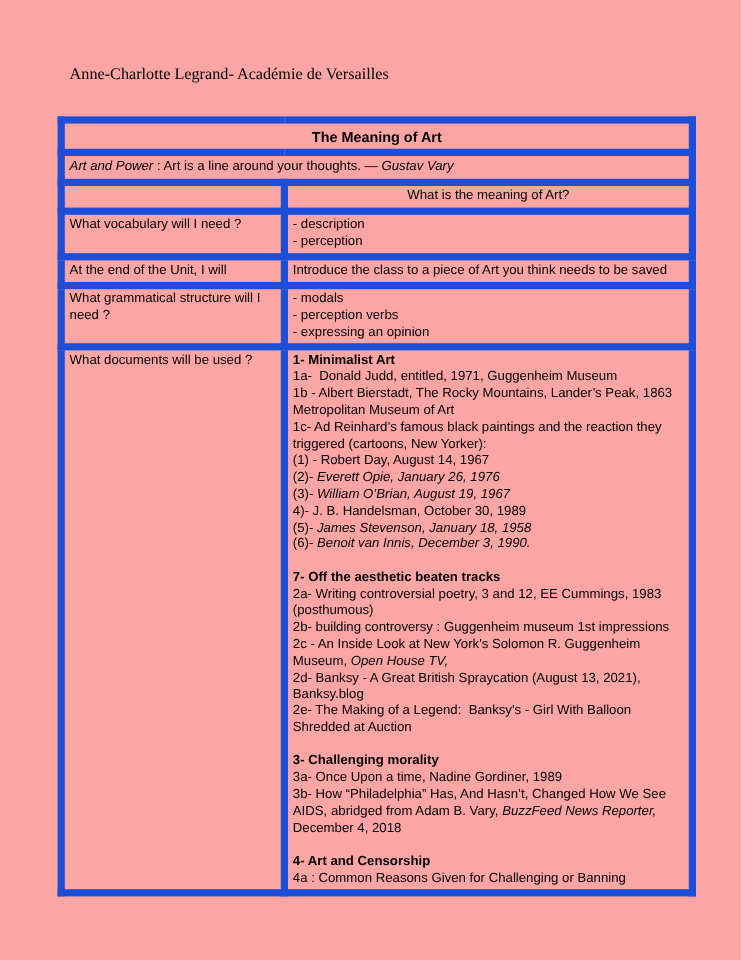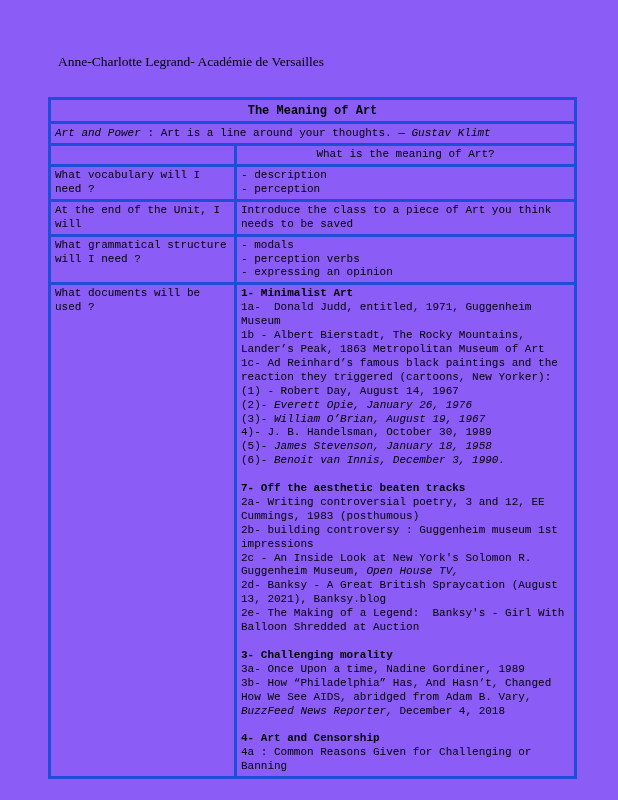--- a/index.html
+++ b/index.html
@@ -1,20 +1,20 @@
 <!DOCTYPE html>
 <html><head>
 <meta charset="utf-8">
 <style>
   html, body { margin: 0; padding: 0; background: #ffffff; }
   .page {
     position: relative;
     width: 618px;
     height: 800px;
-    background: #8b5cf6;
+    background: #fca5a5;
     color: #000000;
     font-family: "Liberation Sans", sans-serif;
     overflow: hidden;
   }
   .author {
     position: absolute;
     left: 58px;
     top: 54px;
     font-family: "Liberation Serif", serif;
     font-size: 13.5px;
@@ -23,27 +23,26 @@
   }
   table.unit-table {
     position: absolute;
     left: 48px;
     top: 97px;
     width: 526px;
     border-collapse: collapse;
     table-layout: fixed;
   }
   td {
-    border: 3px solid #1d4ed8;
+    border: 6px solid #1d4ed8;
     vertical-align: top;
     padding: 2px 4px 2px 4px;
     font-size: 11px;
     line-height: 13.9px;
     overflow: hidden;
-    font-family: Liberation Mono, monospace;
   }
   td.title-cell {
     text-align: center;
     font-weight: bold;
     font-size: 12px;
     line-height: 16px;
     padding-top: 3px;
   }
   td.quote-cell { line-height: 15px; }
   td.center-cell { text-align: center; margin-top: 16px; }
@@ -63,21 +62,21 @@
     <colgroup>
       <col style="width: 186px">
       <col style="width: 340px">
     </colgroup>
     <tbody>
       <tr>
         <td colspan="2" class="title-cell">The Meaning of Art</td>
       </tr>
       <tr>
         <td colspan="2" class="quote-cell">
-            <div class="line"><span class="i">Art and Power</span><span> : Art is a line around your thoughts. — </span><span class="i">Gustav Klimt</span></div>
+            <div class="line"><span class="i">Art and Power</span><span> : Art is a line around your thoughts. — </span><span class="i">Gustav Vary</span></div>
           </td>
       </tr>
       <tr>
         <td class="empty-cell"></td>
         <td class="center-cell">What is the meaning of Art?</td>
       </tr>
       <tr>
         <td>What vocabulary will I need ?</td>
         <td>
             <div class="line"><span>- description</span></div>

